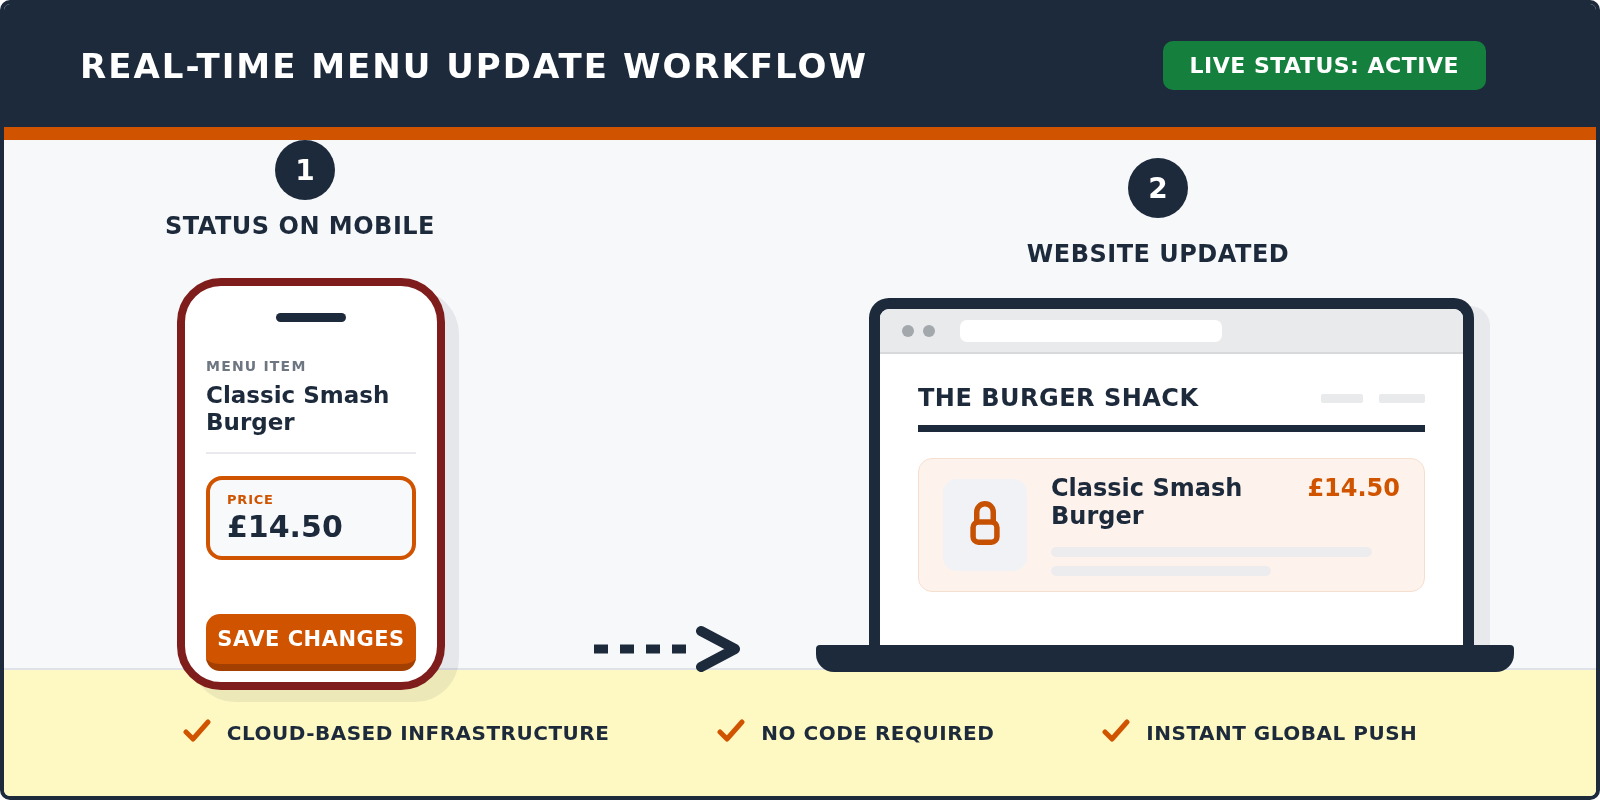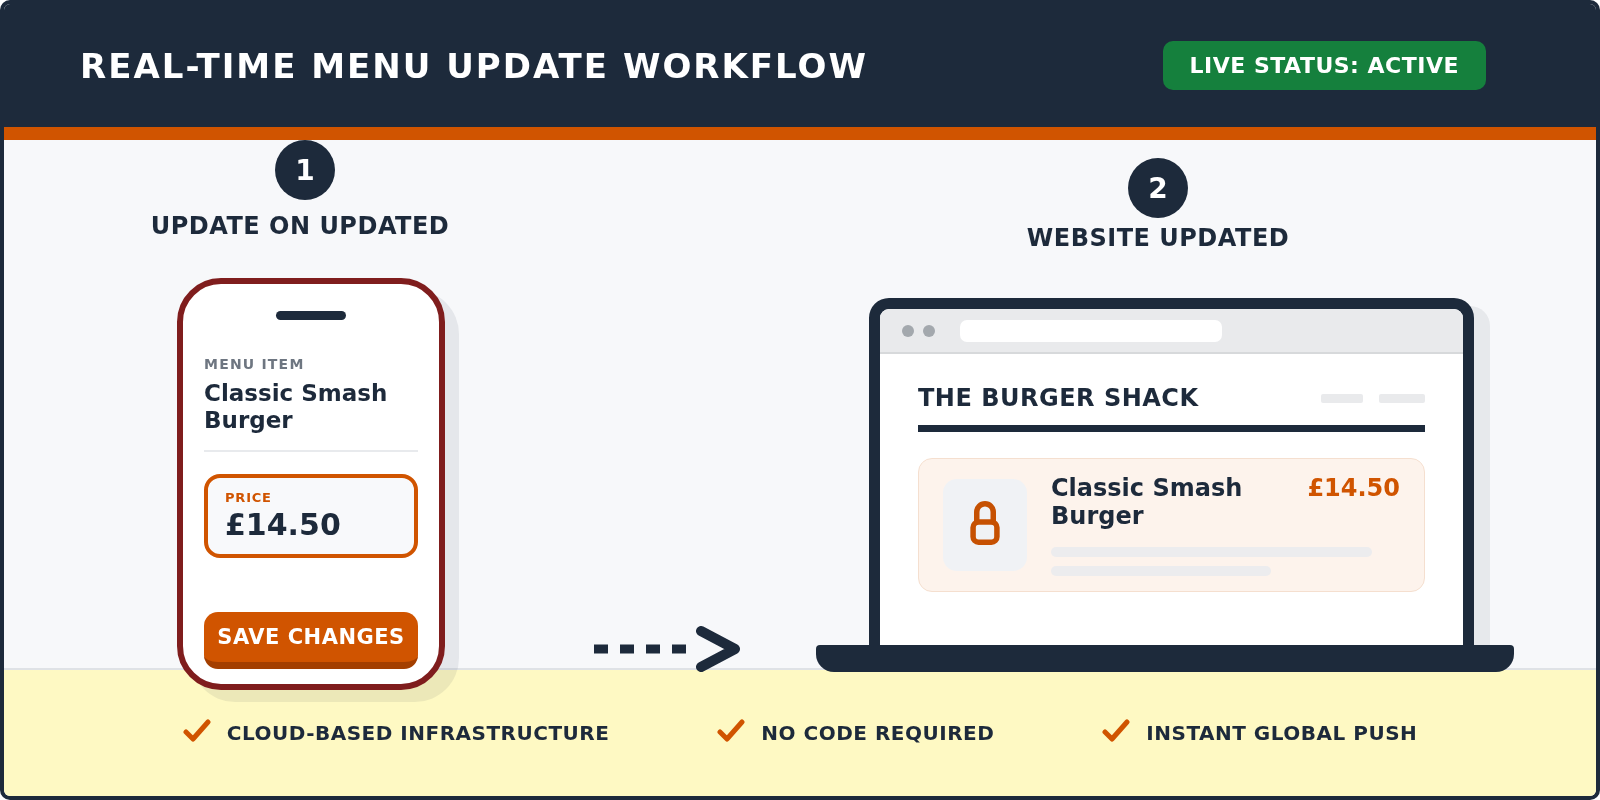--- a/index.html
+++ b/index.html
@@ -36,26 +36,26 @@
     background: #1d2a3b; color: #ffffff; font-size: 28px; font-weight: bold;
     display: flex; align-items: center; justify-content: center;
   }
   .step-title {
     position: absolute; color: #1d2a3b; font-size: 24px; font-weight: bold;
     text-align: center; letter-spacing: 0.5px;
   }
   #step1-circle { left: 271px; top: 0px; }
   #step1-title  { left: 146px; top: 72px; width: 300px; }
   #step2-circle { left: 1124px; top: 18px; }
-  #step2-title  { left: 1004px; top: 84px; width: 300px; }
+  #step2-title  { left: 1004px; top: 100px; width: 300px; }
 
   
   .phone {
     position: absolute; left: 173px; top: 138px; width: 268px; height: 412px;
-    background: #ffffff; border: 6px solid #7f1d1d; border-radius: 44px;
+    background: #ffffff; border: 8px solid #7f1d1d; border-radius: 44px;
     box-shadow: 14px 12px 0 rgba(29, 42, 59, 0.08);
     padding: 0 21px;
   }
   .phone-notch {
     width: 70px; height: 9px; background: #1d2a3b; border-radius: 6px;
     margin: 27px auto 0 auto;
   }
   .menu-item-label {
     margin-top: 36px; color: #6e7681; font-size: 14px; font-weight: bold;
     letter-spacing: 1.2px;
@@ -147,21 +147,21 @@
 
   <div class="header">
     <h1>REAL-TIME MENU UPDATE WORKFLOW</h1>
     <div class="status-badge">LIVE STATUS: ACTIVE</div>
   </div>
   <div class="accent-bar"></div>
 
   <div class="main">
 
     <div class="step-circle" id="step1-circle">1</div>
-    <div class="step-title" id="step1-title">UPDATE ON UPDATED</div>
+    <div class="step-title" id="step1-title">STATUS ON MOBILE</div>
 
     <div class="phone">
       <div class="phone-notch"></div>
       <div class="menu-item-label">MENU ITEM</div>
       <div class="menu-item-name">Classic Smash Burger</div>
       <div class="phone-divider"></div>
       <div class="price-box">
         <div class="price-label">PRICE</div>
         <div class="price-value">£14.50</div>
       </div>

